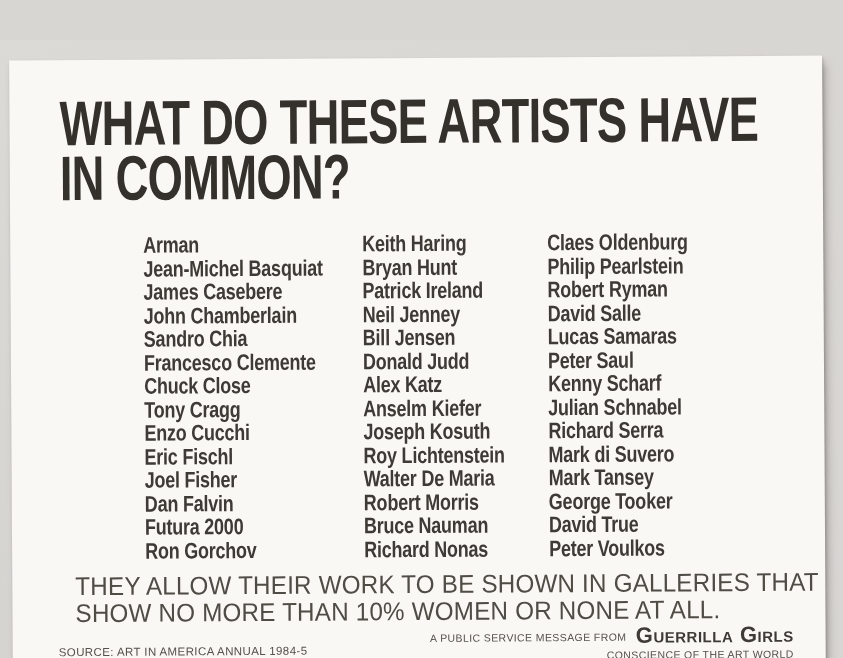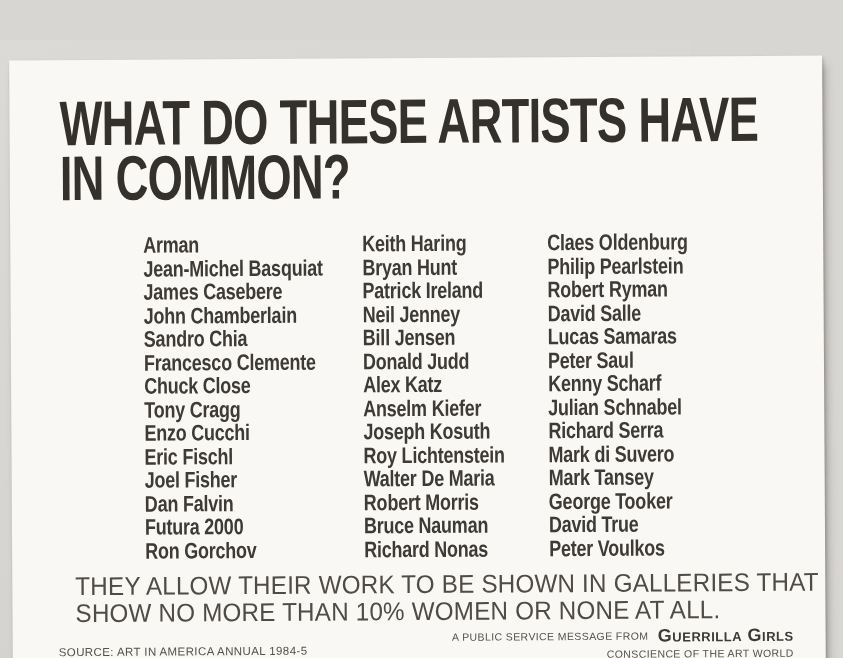--- a/index.html
+++ b/index.html
@@ -101,21 +101,21 @@
     color: #55514b;
     white-space: nowrap;
   }
   .credit-top { line-height: 18px; }
   .credit-prefix {
     font-size: 10.5px;
     letter-spacing: 0.4px;
     vertical-align: 2px;
   }
   .credit-org {
-    font-size: 18px;
+    font-size: 22px;
     font-weight: bold;
     font-variant: small-caps;
     letter-spacing: 0.5px;
     color: #3e3a35;
     margin-left: 5px;
   }
   .credit-tagline {
     font-size: 10.5px;
     letter-spacing: 0.4px;
     margin-top: 2px;

